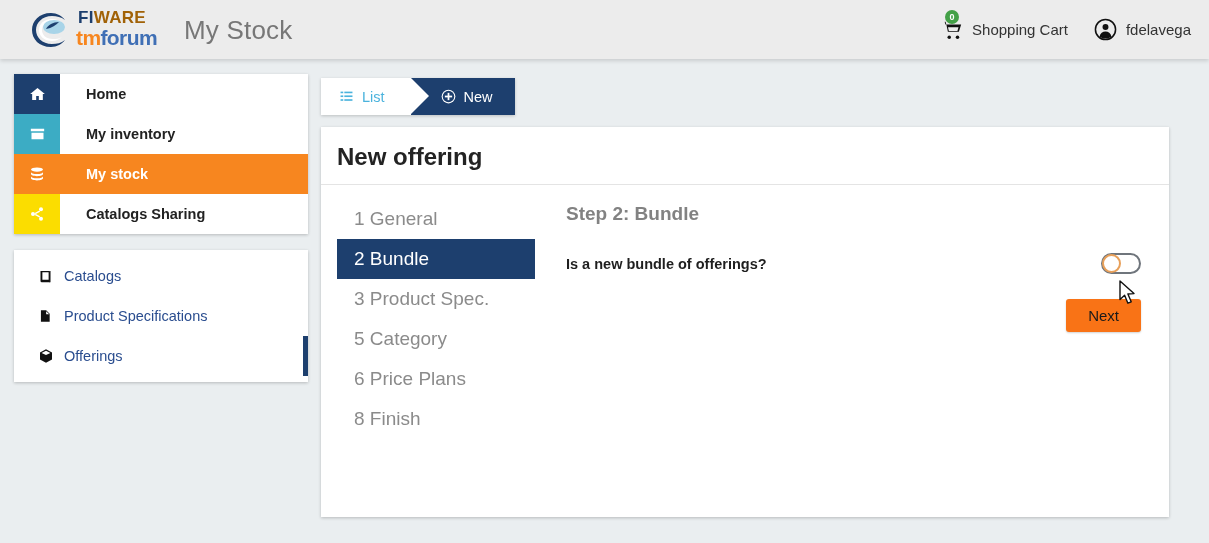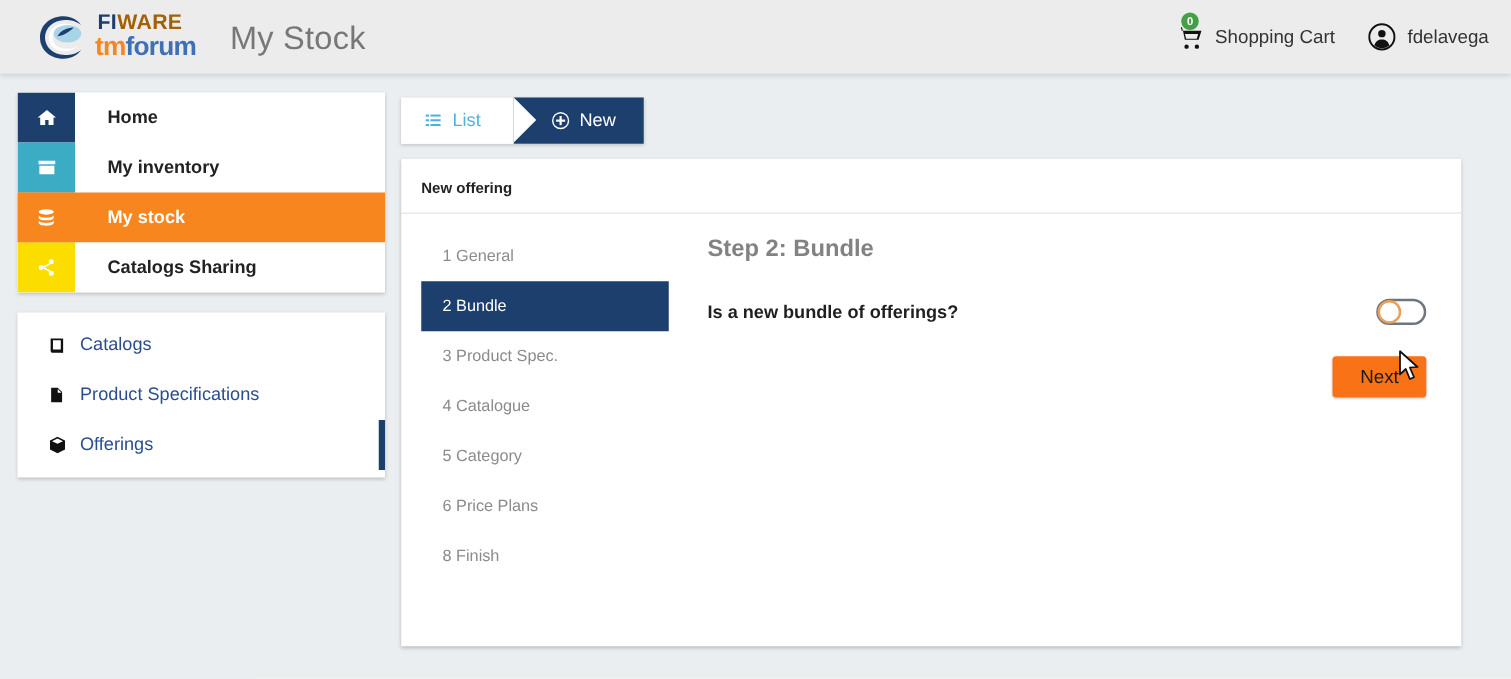--- a/index.html
+++ b/index.html
@@ -212,41 +212,41 @@
   
   .panel {
     position: absolute;
     left: 321px; top: 127px;
     width: 848px;
     height: 390px;
     background: #ffffff;
     box-shadow: 0 1px 3px rgba(0,0,0,0.22);
   }
   .panel-title {
-    font-size: 12px;
+    font-size: 24px;
     font-weight: bold;
     color: #232323;
     padding: 16px 0 13px 16px;
     border-bottom: 1px solid #e4e4e4;
   }
   .panel-body {
     display: flex;
     padding-top: 8px;
   }
   .steps {
     width: 198px;
     flex: 0 0 198px;
     padding-left: 16px;
     padding-top: 6px;
   }
   .step {
     height: 40px;
     line-height: 40px;
     padding-left: 17px;
-    font-size: 13px;
+    font-size: 19px;
     color: #8b8b8b;
     cursor: pointer;
   }
   .step.active {
     background: #1d3f6e;
     color: #ffffff;
   }
   .form-area {
     flex: 1;
     padding-left: 31px;
@@ -453,21 +453,20 @@
 </div>
 
 <div class="panel">
   <div class="panel-title">New offering</div>
 
   <div class="panel-body">
     <div class="steps">
       <div class="step">1 General</div>
       <div class="step active">2 Bundle</div>
       <div class="step">3 Product Spec.</div>
-      <div class="step">4 Catalogue</div>
       <div class="step">5 Category</div>
       <div class="step">6 Price Plans</div>
       <div class="step">8 Finish</div>
     </div>
 
     <div class="form-area">
       <div class="step-heading">Step 2: Bundle</div>
 
       <div class="field-row">
         <div class="field-label">Is a new bundle of offerings?</div>

